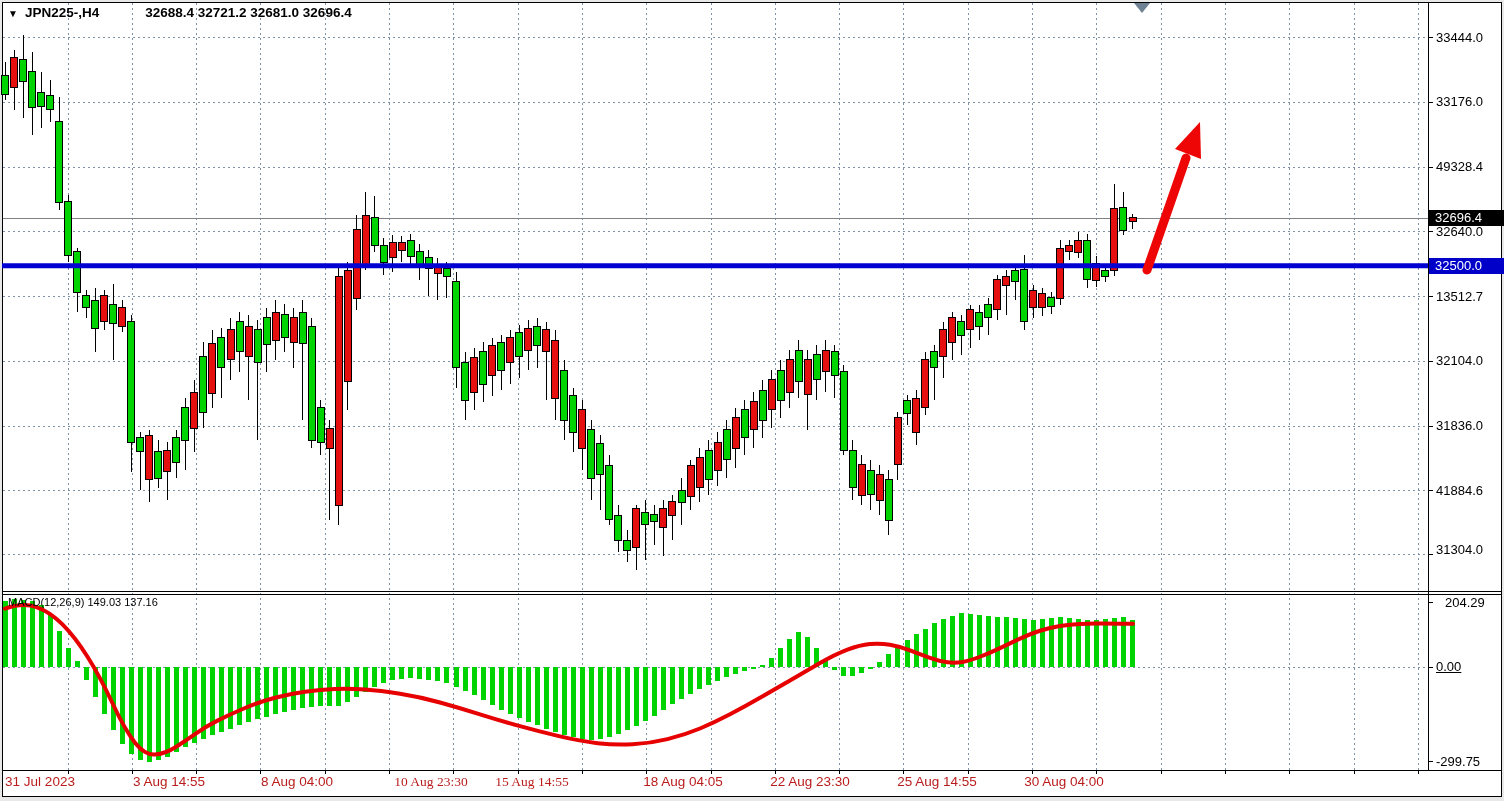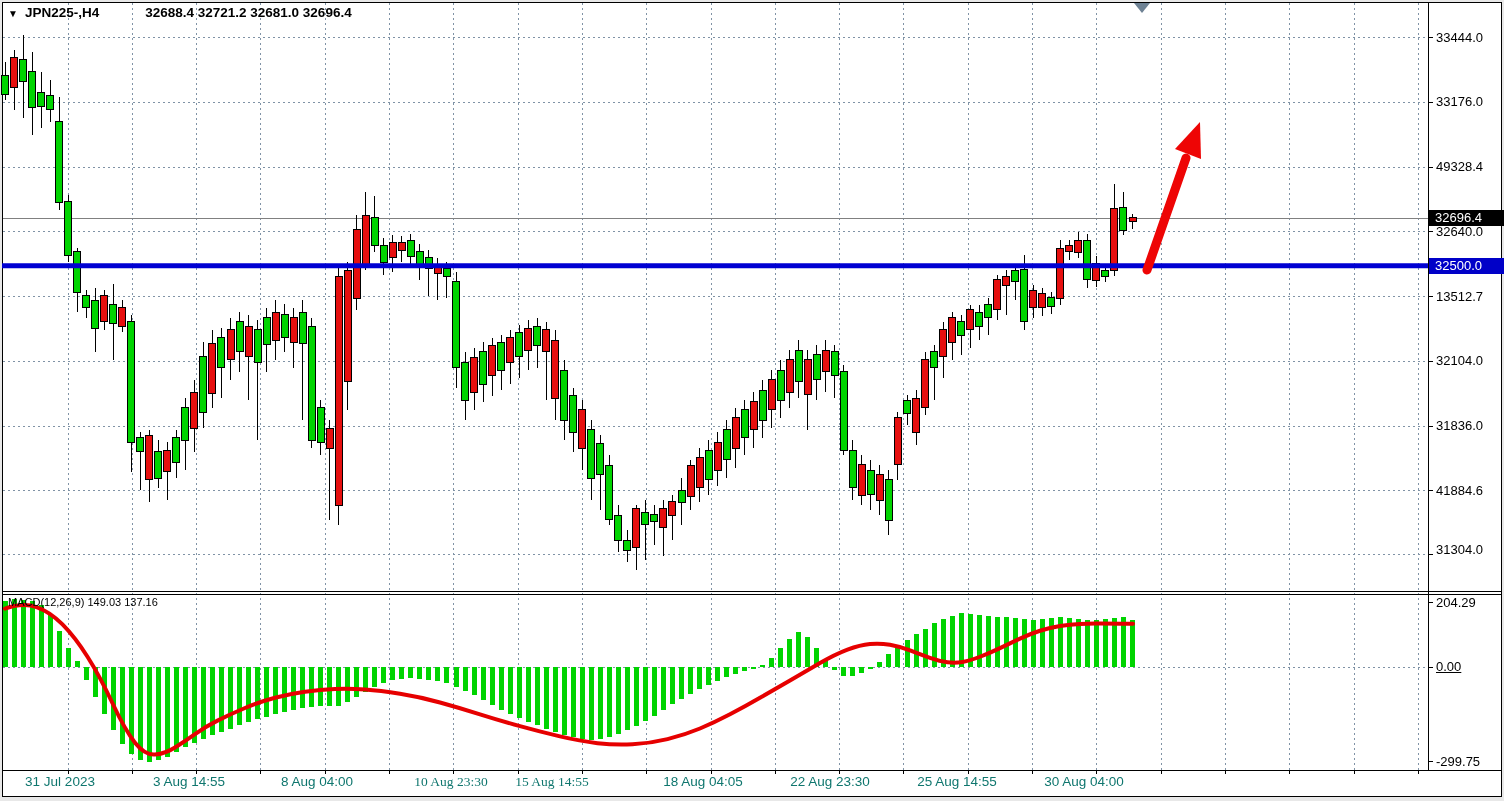--- a/index.html
+++ b/index.html
@@ -5,21 +5,21 @@
   html,body{margin:0;padding:0;}
   body{width:1504px;height:801px;background:#e8e8e8;font-family:"Liberation Sans",sans-serif;position:relative;overflow:hidden;}
   #stage{position:absolute;left:0;top:0;width:1504px;height:801px;}
   #chart-svg{position:absolute;left:0;top:0;}
   .overlay{position:absolute;color:#000;white-space:nowrap;}
   #title-bar{left:8px;top:5px;font-size:13.5px;font-weight:700;display:flex;align-items:center;gap:7px;}
   #title-bar .quote{font-weight:700;margin-left:39px;}
   .tri-icon{font-size:10px;line-height:1;transform:translateY(1px);}
   #macd-label{left:8px;top:596px;font-size:11px;font-weight:400;}
   .paxis-label{position:absolute;left:1436px;font-size:13px;line-height:16px;color:#000;}
-  .taxis-label{position:absolute;top:774px;font-size:13.5px;color:#0f766e;transform:translateX(-50%);margin-left:20px;}
+  .taxis-label{position:absolute;top:774px;font-size:13.5px;color:#b91c1c;transform:translateX(-50%);}
   .badge{position:absolute;left:1429px;width:73px;height:16px;color:#fff;font-size:13px;line-height:16px;padding-left:6px;}
   #current-badge{background:#000;}
   #level-badge{background:#0000c8;}
 </style>
 </head>
 <body>
 
 <div id="stage">
   <svg id="chart-svg" width="1504" height="801">
       <rect x="2" y="2" width="1499" height="794" fill="#ffffff" stroke="#000" stroke-width="1" shape-rendering="crispEdges"></rect>
@@ -493,21 +493,21 @@
   <div id="paxis">
       <div class="paxis-label" style="top: 29.6812px;">33444.0</div>
       <div class="paxis-label" style="top: 94px;">33176.0</div>
       <div class="paxis-label" style="top: 159.15px;">49328.4</div>
       <div class="paxis-label" style="top: 223.884px;">32640.0</div>
       <div class="paxis-label" style="top: 288.618px;">13512.7</div>
       <div class="paxis-label" style="top: 353.353px;">32104.0</div>
       <div class="paxis-label" style="top: 418.087px;">31836.0</div>
       <div class="paxis-label" style="top: 482.821px;">41884.6</div>
       <div class="paxis-label" style="top: 542px;">31304.0</div>
-      <div class="paxis-label" style="top: 594.555px;">204.29</div>
+      <div class="paxis-label" style="top: 594.555px; margin-left: 9px;">204.29</div>
       <div class="paxis-label" style="top: 659px; text-decoration: underline;">0.00</div>
       <div class="paxis-label" style="top: 753.558px;">-299.75</div>
     </div>
   <div id="taxis">
       <div class="taxis-label" style="left: 40px;">31 Jul 2023</div>
       <div class="taxis-label" style="left: 169px;">3 Aug 14:55</div>
       <div class="taxis-label" style="left: 297px;">8 Aug 04:00</div>
       <div class="taxis-label" style="left: 431px; font-family: Liberation Serif, serif;">10 Aug 23:30</div>
       <div class="taxis-label" style="left: 532px; font-family: Liberation Serif, serif;">15 Aug 14:55</div>
       <div class="taxis-label" style="left: 683px;">18 Aug 04:05</div>

